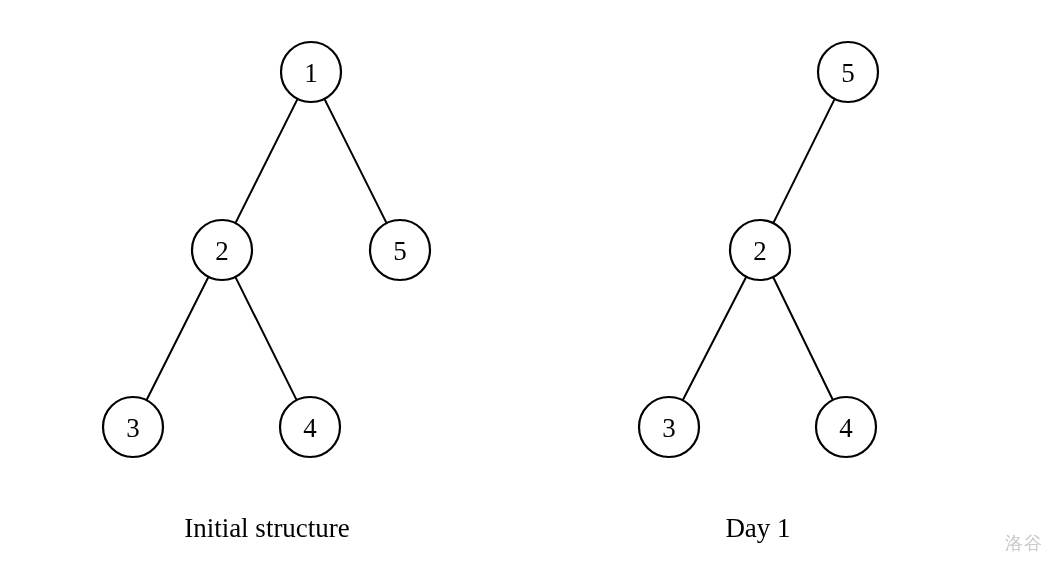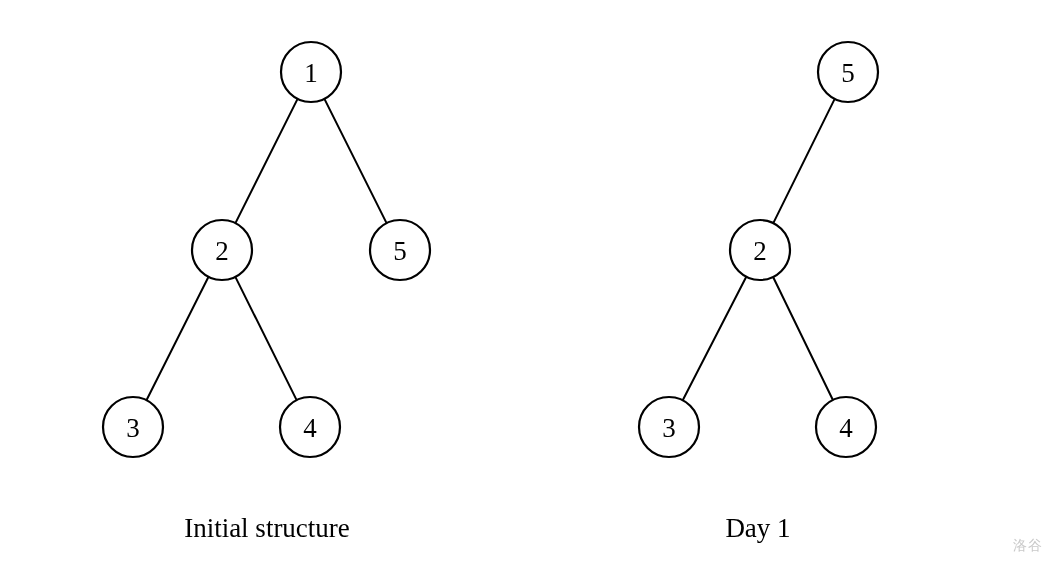--- a/index.html
+++ b/index.html
@@ -46,21 +46,21 @@
     font-family: "Liberation Serif", "DejaVu Serif", serif;
     font-size: 27px;
     fill: #000000;
     text-anchor: middle;
   }
   .watermark-text {
     position: absolute;
     right: 10px;
     bottom: 13px;
     font-family: "DejaVu Sans", "Liberation Sans", sans-serif;
-    font-size: 14px;
+    font-size: 18px;
     color: #c9c9c9;
     letter-spacing: 1px;
     user-select: none;
   }
 </style>
 </head>
 <body>
 
 <div id="canvas">
 

